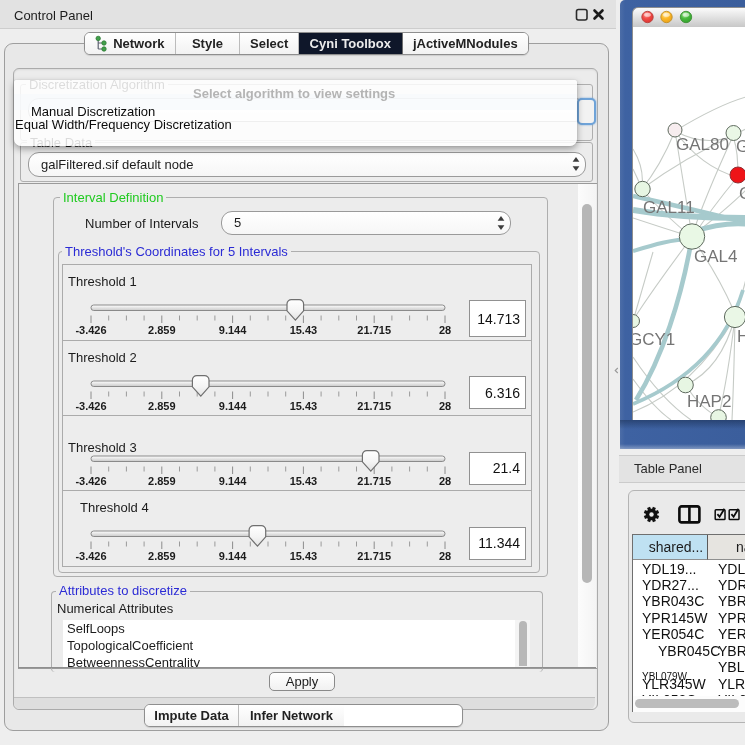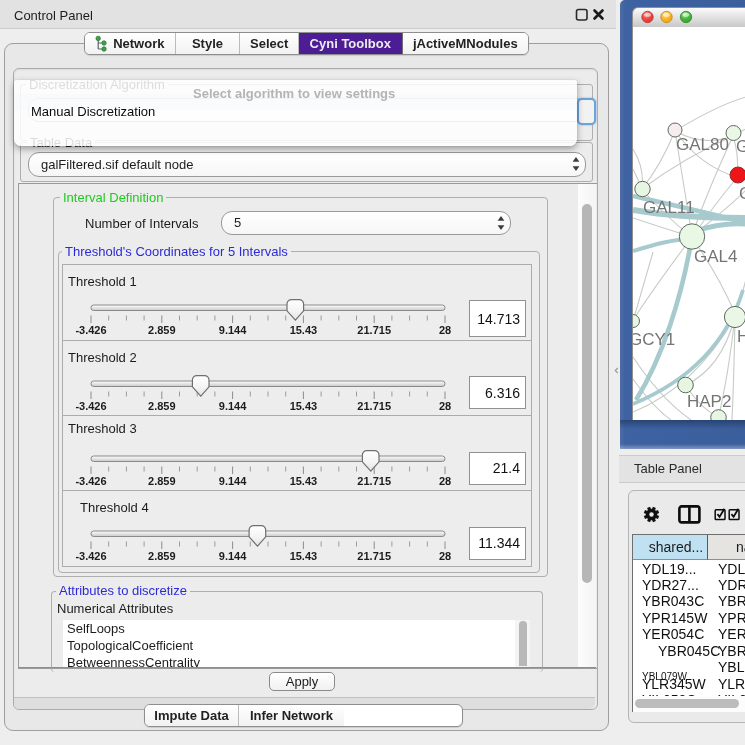--- a/index.html
+++ b/index.html
@@ -6,21 +6,21 @@
 .abs{position:absolute}
 .b13{font-size:13px;font-weight:normal;color:#1c1c1c}
 .r13{font-size:13px;color:#1c1c1c}
 .group{position:absolute;border:1px solid #aeaeae;border-radius:4px}
 .gtitle{position:absolute;font-size:13px;background:#ececec;padding:0 3px;line-height:13px}
 .seg{display:flex;position:absolute;background:#ffffff;border:1px solid #8e8e8e;border-radius:6px;overflow:hidden;
  box-shadow:0 1px 1px rgba(0,0,0,0.12)}
 .seg>div{display:flex;align-items:center;justify-content:center;font-size:13px;font-weight:bold;color:#222;
  border-right:1px solid #bcbcbc;background:linear-gradient(#ffffff,#f2f2f2)}
 .seg>div:last-child{border-right:none}
-.seg>div.sel{background:#4c1d95;color:#ececec;border-right-color:#6f6f6f}
+.seg>div.sel{background:#0f172a;color:#ececec;border-right-color:#6f6f6f}
 .combo{position:absolute;background:linear-gradient(#ffffff,#f6f6f6);border:1px solid #9a9a9a;border-radius:11px}
 .vbox{position:absolute;background:#ffffff;border:1px solid #919191;display:flex;align-items:center;justify-content:flex-end;
  padding-right:5px;box-sizing:border-box;font-size:14px;color:#111}
 </style></head><body>
 <div class="abs" style="left:0;top:0;width:616px;height:28px;background:#e2e2e2;border-bottom:1px solid #cdcdcd"></div>
 <div class="abs r13" style="left:14px;top:8px">Control Panel</div>
 <svg class="abs" style="left:575px;top:8px" width="32" height="14" viewBox="0 0 32 14">
 <rect x="1.5" y="1.5" width="10.5" height="10.5" rx="2" fill="none" stroke="#2a2a2a" stroke-width="1.6"></rect>
 <path d="M19.5 2.5 L27.5 10.5 M27.5 2.5 L19.5 10.5" stroke="#1a1a1a" stroke-width="2.6" stroke-linecap="round"></path>
 </svg>
@@ -144,21 +144,21 @@
     <text x="170.6" y="70" font-size="11" font-weight="bold" fill="#1c1c1c" text-anchor="middle">9.144</text>
     <text x="241.4" y="70" font-size="11" font-weight="bold" fill="#1c1c1c" text-anchor="middle">15.43</text>
     <text x="312.2" y="70" font-size="11" font-weight="bold" fill="#1c1c1c" text-anchor="middle">21.715</text>
     <text x="383.0" y="70" font-size="11" font-weight="bold" fill="#1c1c1c" text-anchor="middle">28</text>
 <g transform="translate(138.7,0)">
       <path d="M -8.3 40 a 4.4 4.4 0 0 1 4.4 -4.4 h 7.8 a 4.4 4.4 0 0 1 4.4 4.4 v 6.8 L 0.1 56.2 L -8.3 46.8 Z" fill="url(#thumbgrad)" stroke="#6f6f6f" stroke-width="1.2"></path>
     </g>
 </svg>
 <div class="vbox" style="left:469px;top:376.0px;width:57px;height:33px">6.316</div>
 <div class="abs" style="left:62px;top:415.0px;width:468px;height:75px;background:#ededed;border:1px solid #ababab"></div>
-<div class="b13 abs" style="left:68px;top:421px">Threshold 3</div>
+<div class="b13 abs" style="left:68px;top:440px">Threshold 3</div>
 <svg style="position:absolute;left:62px;top:415.0px;width:469px;height:75px;overflow:visible" viewBox="0 0 469 75">
 <rect x="29" y="41" width="354" height="5.5" rx="2.7" fill="url(#trackgrad)" stroke="#8a8a8a" stroke-width="1"></rect>
 <line x1="29.0" y1="51.5" x2="29.0" y2="59" stroke="#8c8c8c" stroke-width="1"></line>
     <line x1="46.7" y1="51.5" x2="46.7" y2="56.5" stroke="#9a9a9a" stroke-width="1"></line>
     <line x1="64.4" y1="51.5" x2="64.4" y2="56.5" stroke="#9a9a9a" stroke-width="1"></line>
     <line x1="82.1" y1="51.5" x2="82.1" y2="56.5" stroke="#9a9a9a" stroke-width="1"></line>
     <line x1="99.8" y1="51.5" x2="99.8" y2="59" stroke="#8c8c8c" stroke-width="1"></line>
     <line x1="117.5" y1="51.5" x2="117.5" y2="56.5" stroke="#9a9a9a" stroke-width="1"></line>
     <line x1="135.2" y1="51.5" x2="135.2" y2="56.5" stroke="#9a9a9a" stroke-width="1"></line>
     <line x1="152.9" y1="51.5" x2="152.9" y2="56.5" stroke="#9a9a9a" stroke-width="1"></line>
@@ -377,14 +377,15 @@
       <div class="abs" style="left:9px;top:132.1px;font-size:14px;color:#111">YIL052C</div>
       <div class="abs" style="left:85px;top:132.1px;font-size:14px;color:#111">YIL05</div>
     </div>
 <div class="abs" style="left:0;top:161px;width:113px;height:16px;background:#fcfcfc"></div>
 <div class="abs" style="left:2px;top:164px;width:104px;height:9px;background:#bcbcbc;border-radius:4.5px"></div>
 </div>
 <div class="abs" style="left:14px;top:80px;width:563px;height:66px;background:rgba(255,255,255,0.845);border-radius:2px 2px 7px 7px;box-shadow:0 3px 7px rgba(0,0,0,0.35),0 0 1px rgba(0,0,0,0.25)">
 <div class="abs" style="left:0;top:14px;width:563px;height:16px;background:rgba(243,247,251,0.5)"></div>
 <div class="abs b13" style="left:179px;top:6px;color:#b4b4b4;font-weight:bold">Select algorithm to view settings</div>
 <div class="abs b13" style="left:1px;top:24px;padding-left:16px;color:#0b0b0b">Manual Discretization</div>
+<div class="abs r13" style="left:1px;top:37px;color:#0b0b0b">Equal Width/Frequency Discretization</div>
 </div>
 <div class="abs" style="left:620px;top:420px;width:125px;height:9px;background:linear-gradient(rgba(25,45,80,0.55),rgba(25,45,80,0));"></div>
 <div class="abs" style="left:620px;top:444px;width:125px;height:5px;background:linear-gradient(rgba(255,255,255,0),rgba(255,255,255,0.35));"></div>
 </body></html>

